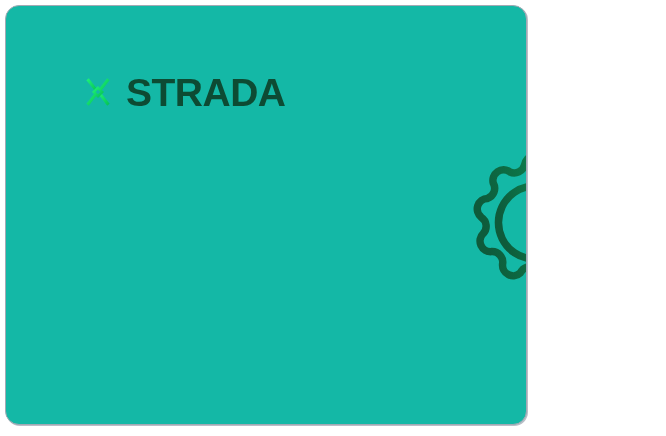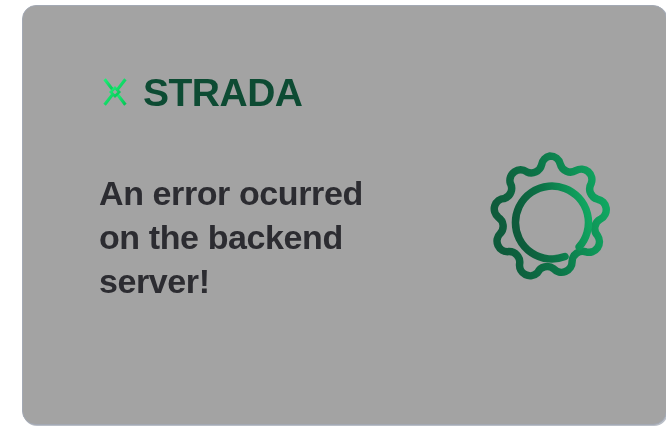--- a/index.html
+++ b/index.html
@@ -11,26 +11,26 @@
   body {
     width: 666px;
     height: 436px;
     font-family: "Liberation Sans", sans-serif;
     -webkit-font-smoothing: antialiased;
     overflow: hidden;
   }
 
   .error-card {
     position: absolute;
-    left: 22px;
+    left: 5px;
     top: 5px;
-    width: 645px;
+    width: 522px;
     height: 420px;
     box-sizing: border-box;
-    background: #a3a3a3;
+    background: #14b8a6;
     border: 1px solid #a3a9b4;
     border-radius: 14px;
     box-shadow: 1px 1px 0 0 #b9bec7;
     overflow: hidden;
   }
 
   
   .brand-lockup {
     position: absolute;
     left: 72px;
@@ -116,21 +116,20 @@
           <path d="M30.4 32.8 L21.8 21.6"></path>
 
           <path d="M20 15.8 L24.2 20 L20 24.2 L15.8 20 Z" stroke-width="2.6"></path>
         </g>
       </svg>
     </span>
 
     <span class="brand-wordmark">STRADA</span>
   </div>
 
-  <h1 class="error-headline">An error ocurred on the backend server!</h1>
 
   <div class="gear-illustration">
     <svg viewBox="0 0 168 168" xmlns="http://www.w3.org/2000/svg" aria-hidden="true">
       <defs>
         <linearGradient id="gearGrad" x1="0.05" y1="0.55" x2="1" y2="0.35">
           <stop offset="0%" stop-color="#0e5b3b"></stop>
           <stop offset="45%" stop-color="#0c7548"></stop>
           <stop offset="100%" stop-color="#10a761"></stop>
         </linearGradient>
       </defs>

